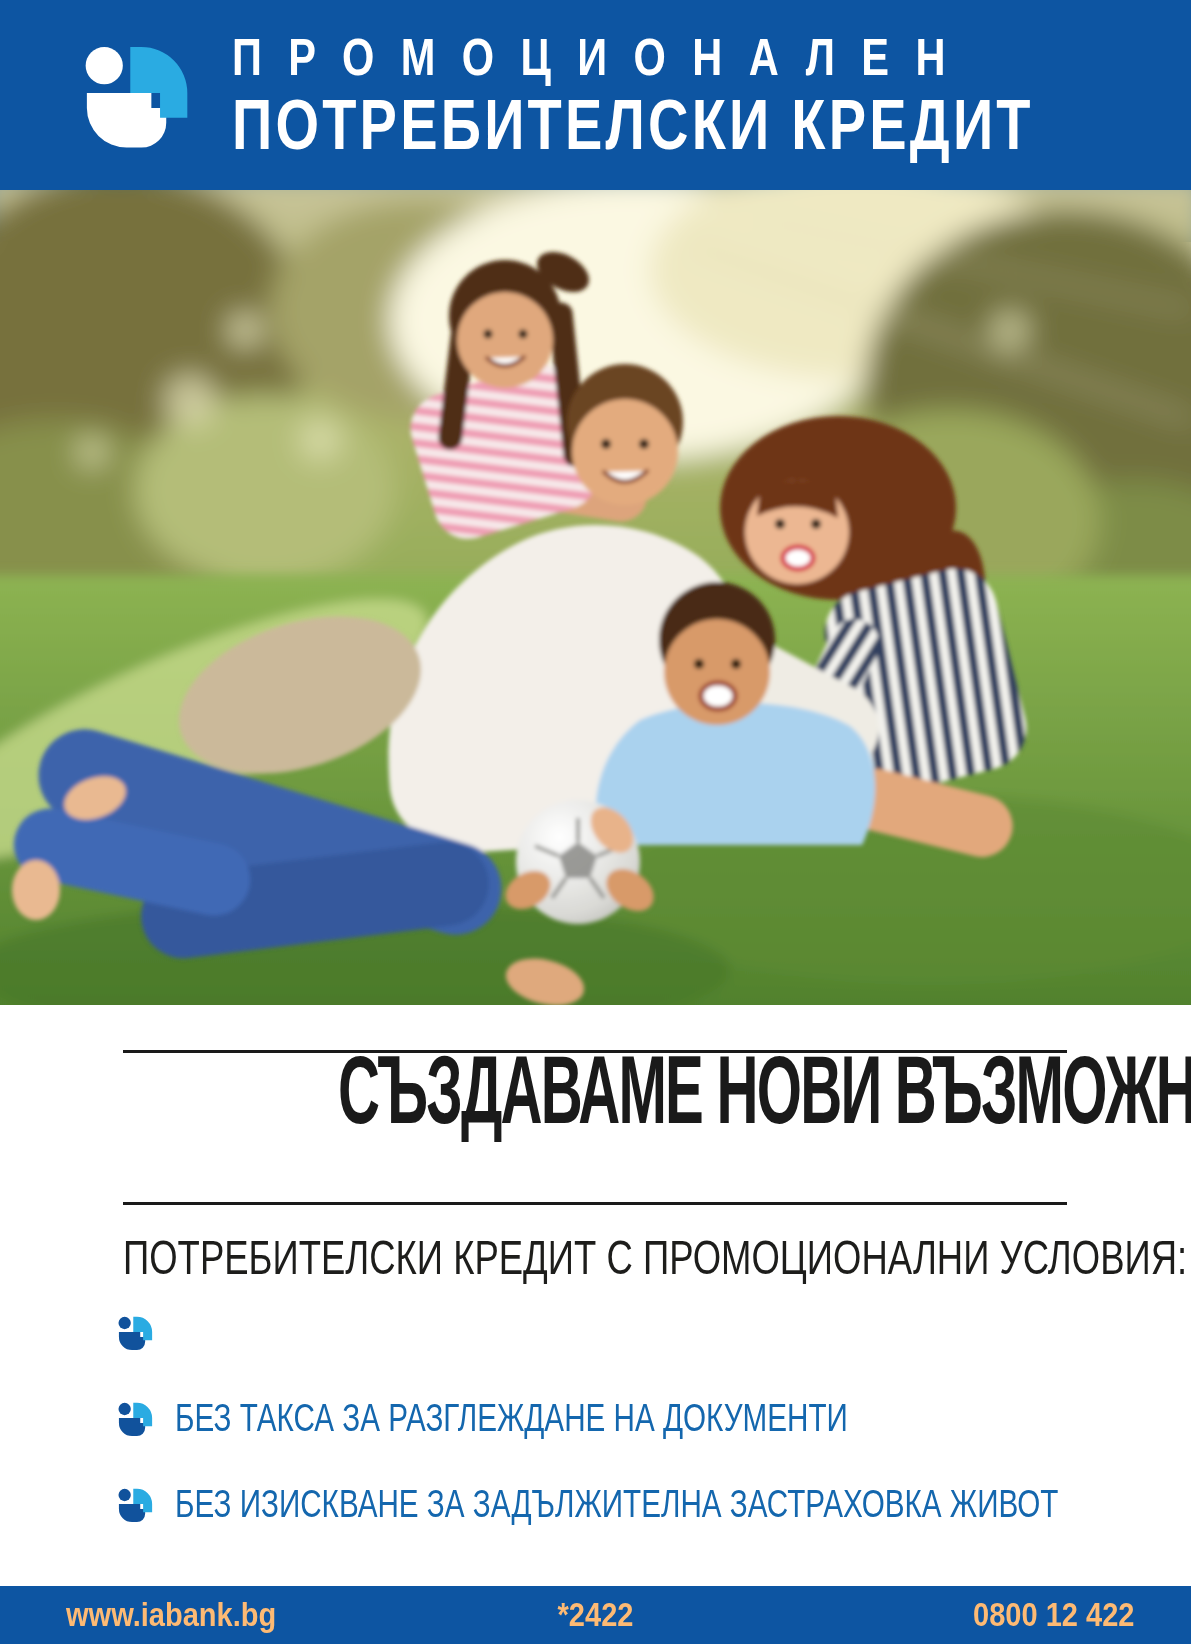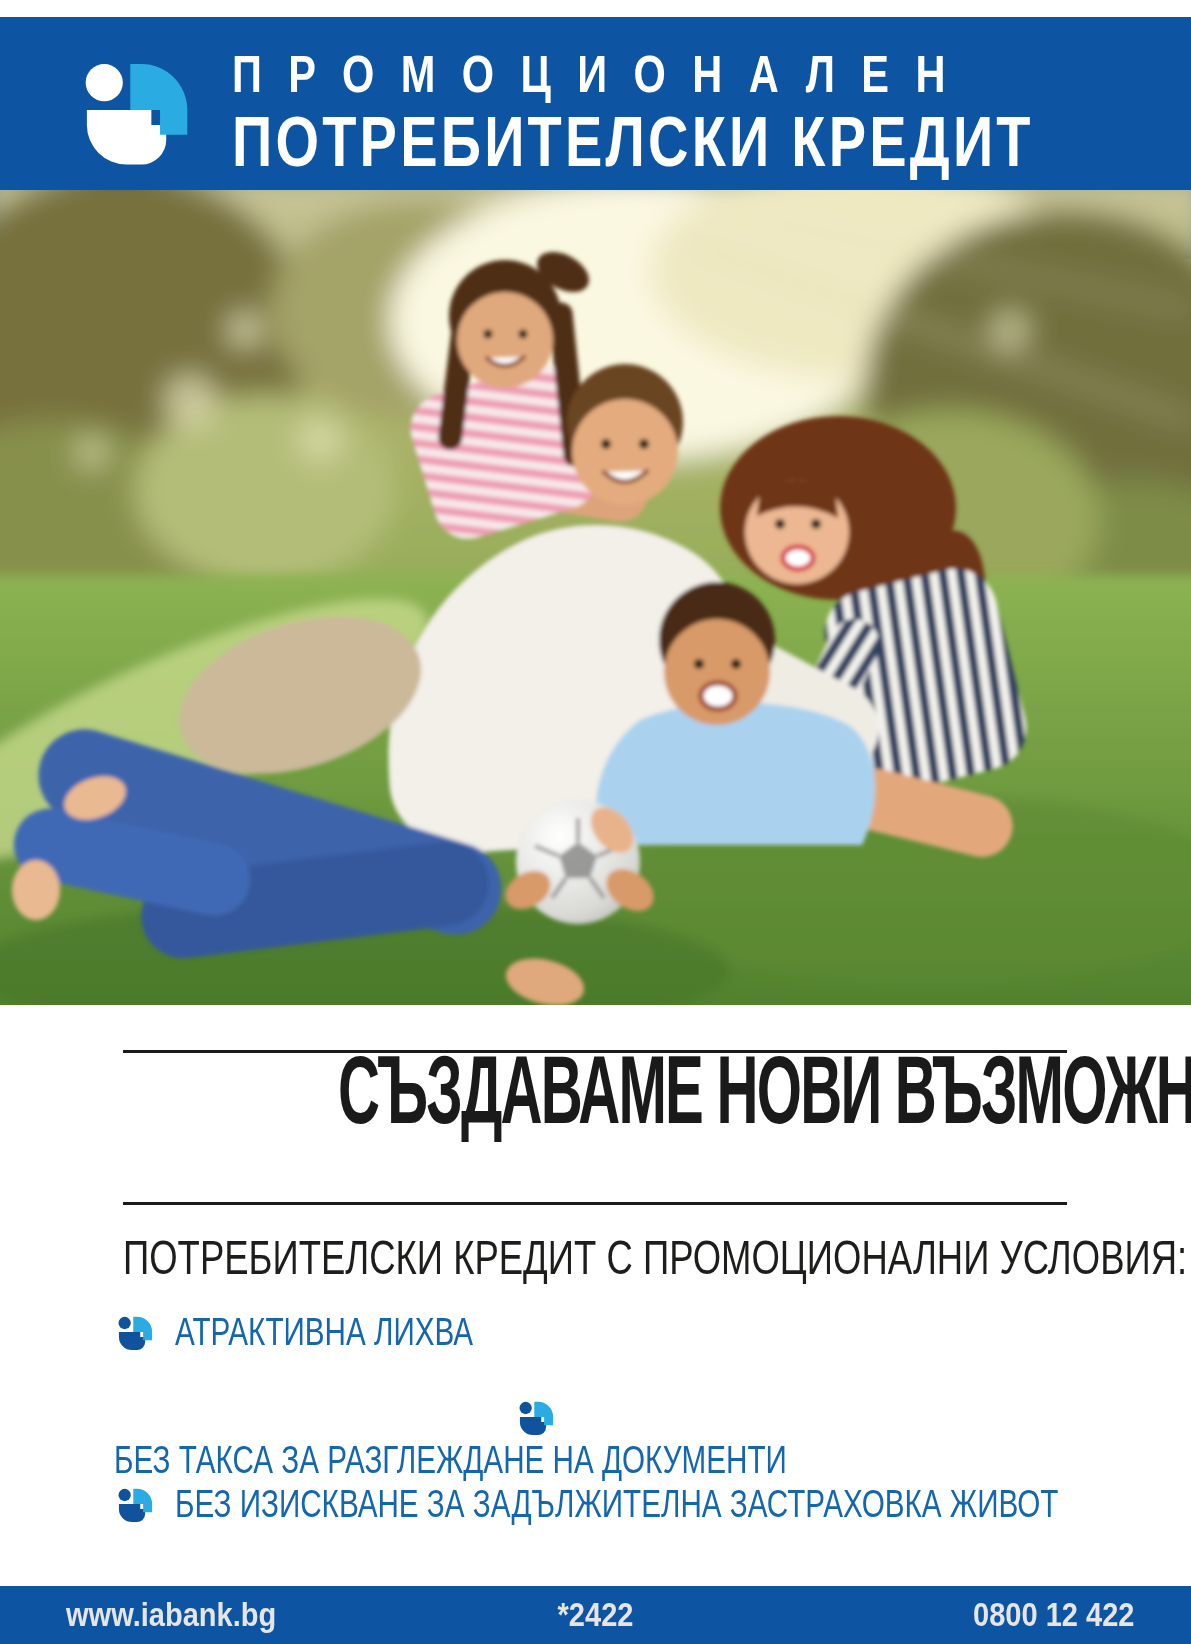--- a/index.html
+++ b/index.html
@@ -3,21 +3,21 @@
 <meta charset="utf-8">
 <style>
   html,body { margin:0; padding:0; background:#ffffff; }
   .page {
     position:relative; width:1191px; height:1644px; overflow:hidden;
     background:#ffffff; font-family:"Liberation Sans", sans-serif;
   }
 
   
   .header-band {
-    position:absolute; top:17px; left:0; width:1191px; height:242px;
+    position:absolute; top:0; left:0; width:1191px; height:242px;
     background:var(--band_blue,#0d55a2);
   }
   .logo { position:absolute; top:30px; left:72px; width:124px; height:126px; }
   .header-text { position:absolute; top:26px; left:232px; color:#ffffff; }
   .header-line1 {
     display:inline-block; white-space:nowrap; font-weight:bold;
     font-size:52px; line-height:62px; letter-spacing:33px;
     transform:scaleX(0.80); transform-origin:left center;
   }
   .header-line2 {
@@ -49,27 +49,27 @@
 
   
   .bullet-row { position:absolute; left:114px; height:44px; display:flex; align-items:center; }
   .bullet-row .bullet-icon { width:41px; height:42px; flex:0 0 auto; margin-right:20px; }
   .bullet-label-wrap { color:var(--bullet_blue,#1467ae); }
   .bullet-label-wrap > span {
     display:inline-block; white-space:nowrap; font-size:38px; line-height:44px;
     transform:scaleX(0.78); transform-origin:left center;
   }
   .bullet-1 { top:1310px; }
-  .bullet-2 { top:1396px;flex-direction:column; }
+  .bullet-2 { top:1396px; }
   .bullet-3 { top:1482px; }
 
   
   .footer-band {
     position:absolute; left:0; top:1586px; width:1191px; height:58px;
-    background:var(--band_blue,#0d55a2); color:#e5e5e5;
+    background:var(--band_blue,#0d55a2); color:#fdba74;
   }
   .footer-item { position:absolute; top:0; height:58px; line-height:58px;
                  font-weight:bold; font-size:33px; white-space:nowrap; }
   .footer-left  { left:66px;  transform:scaleX(0.88); transform-origin:left center; }
   .footer-center{ left:0; width:1191px; text-align:center; transform:scaleX(0.88); transform-origin:center center; }
   .footer-right { right:56px; transform:scaleX(0.88); transform-origin:right center; }
 </style>
 </head>
 <body>
 
@@ -226,21 +226,20 @@
   <div class="rule rule-bottom"></div>
 
   <div class="subtitle-wrap">
     <span>ПОТРЕБИТЕЛСКИ КРЕДИТ С ПРОМОЦИОНАЛНИ УСЛОВИЯ:</span>
   </div>
 
   <div class="bullet-row bullet-1">
     <svg class="bullet-icon" viewBox="0 0 100 100" style="--p1:var(--logo_dark_blue,#11529c); --p2:var(--light_blue,#2aabe2);">
         <use href="#ia-logo"></use>
       </svg>
-    <div class="bullet-label-wrap"><span>АТРАКТИВНА ЛИХВА</span></div>
   </div>
   <div class="bullet-row bullet-2">
     <svg class="bullet-icon" viewBox="0 0 100 100" style="--p1:var(--logo_dark_blue,#11529c); --p2:var(--light_blue,#2aabe2);">
         <use href="#ia-logo"></use>
       </svg>
     <div class="bullet-label-wrap"><span>БЕЗ ТАКСА ЗА РАЗГЛЕЖДАНЕ НА ДОКУМЕНТИ</span></div>
   </div>
   <div class="bullet-row bullet-3">
     <svg class="bullet-icon" viewBox="0 0 100 100" style="--p1:var(--logo_dark_blue,#11529c); --p2:var(--light_blue,#2aabe2);">
         <use href="#ia-logo"></use>

